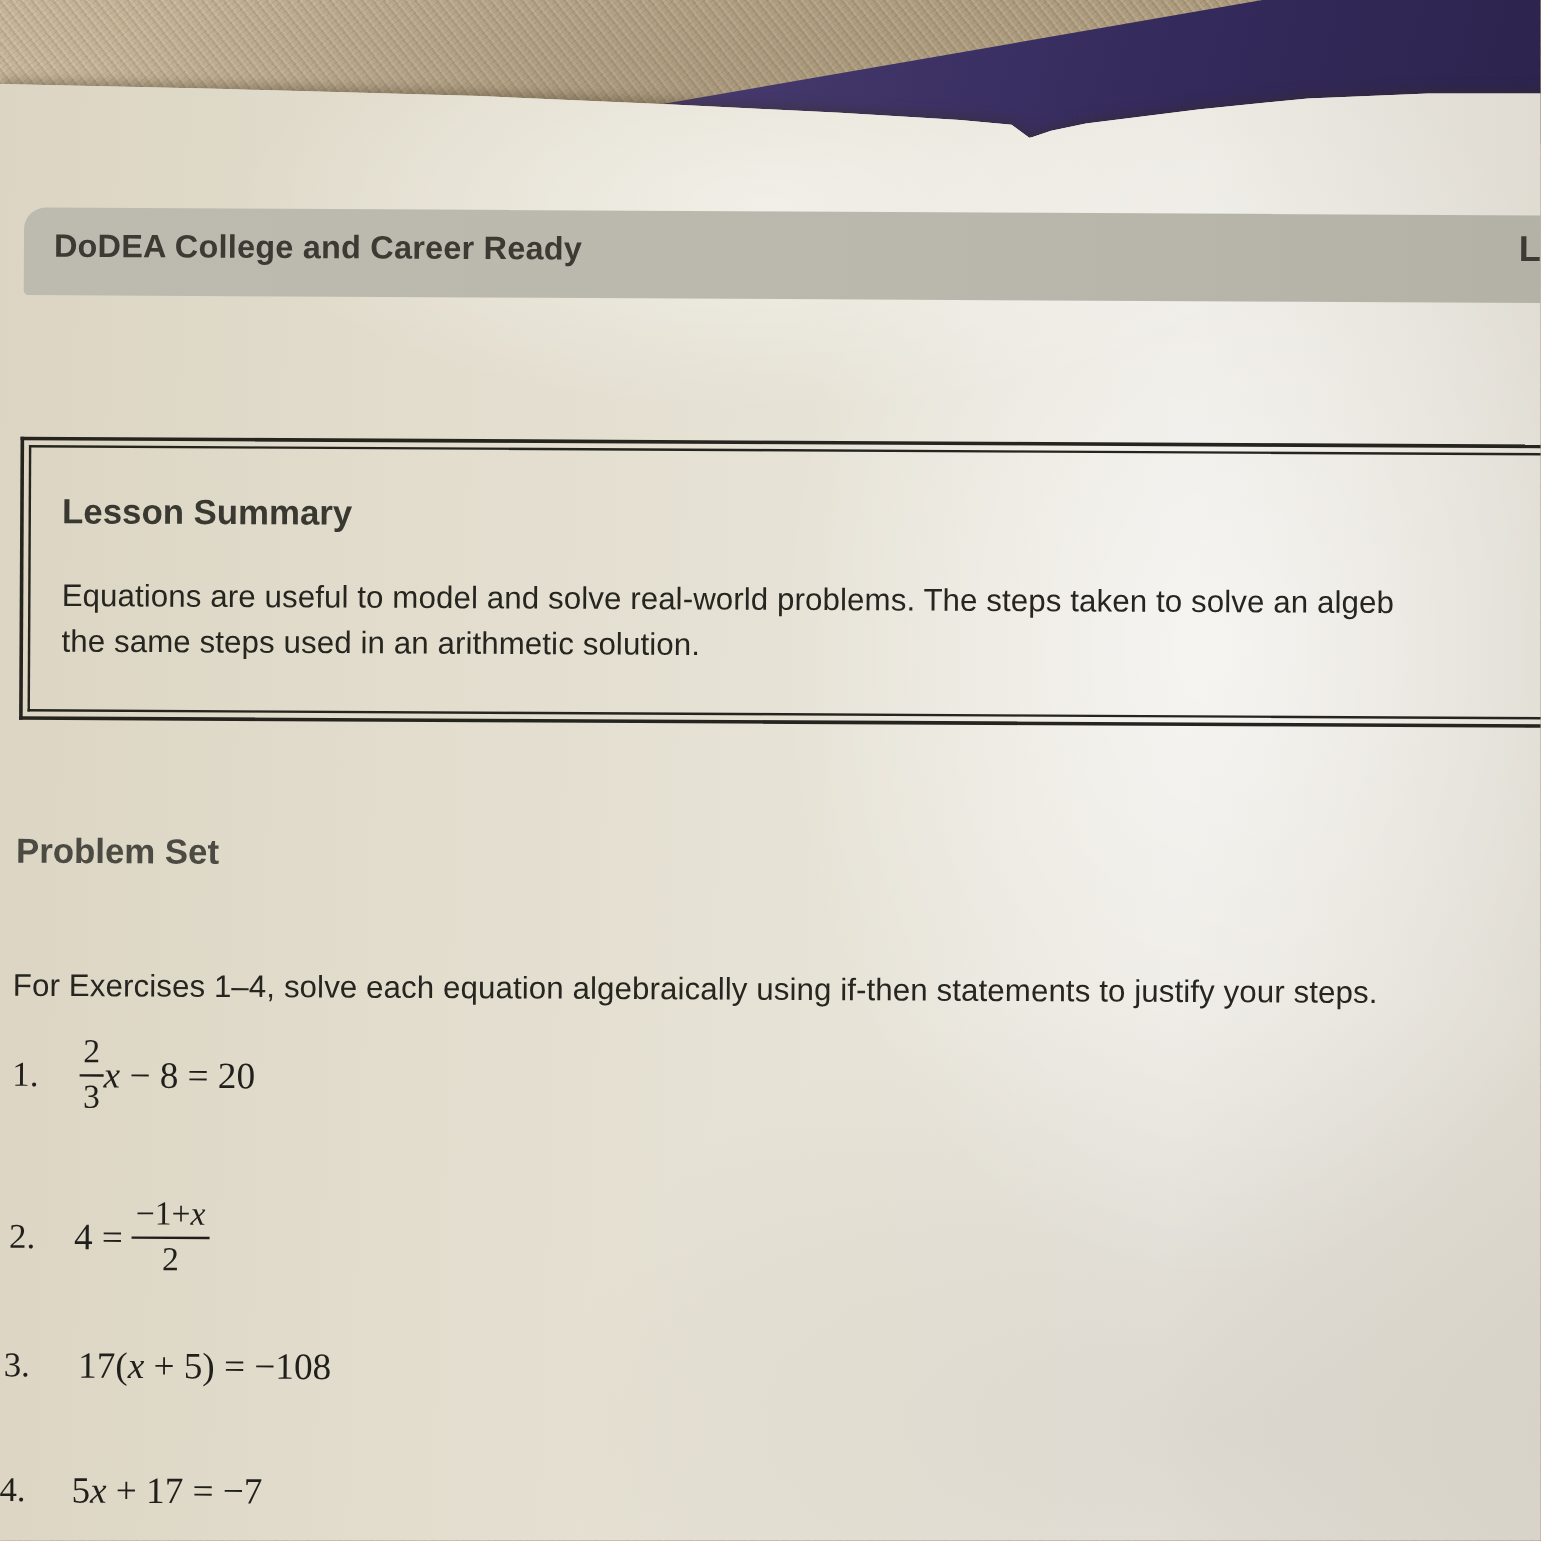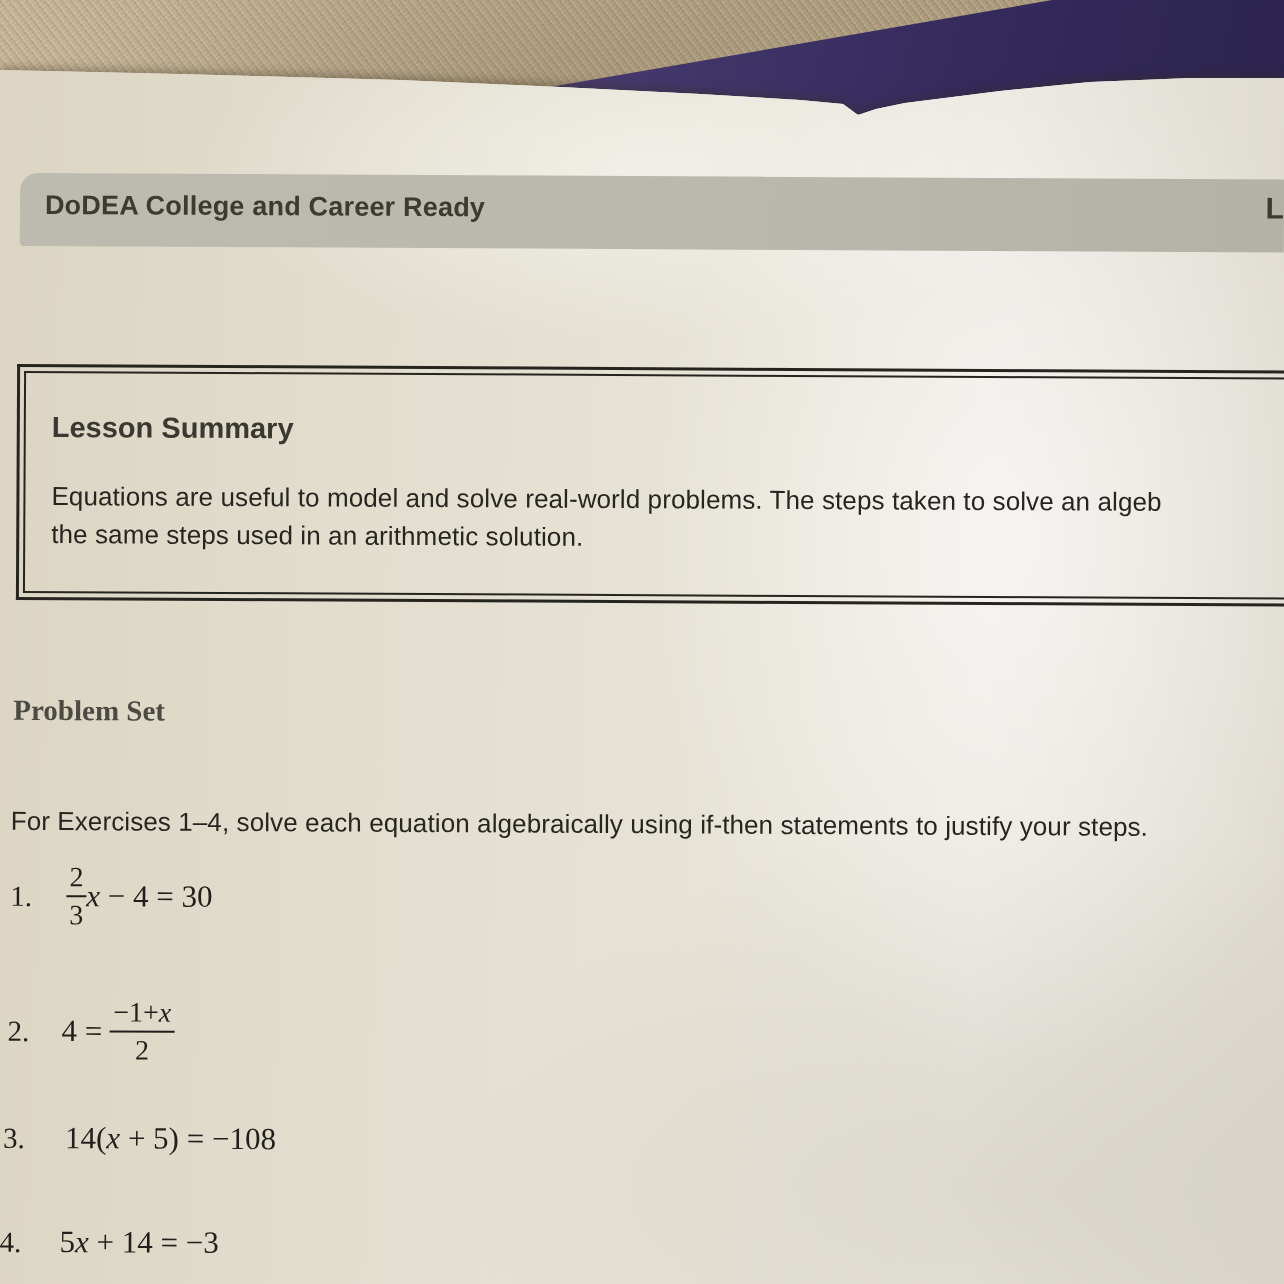--- a/index.html
+++ b/index.html
@@ -69,21 +69,21 @@
   .summary-line{
     position:absolute;left:26px;margin:0;
     font-size:26px;color:#26251f;white-space:nowrap;letter-spacing:.1px;
   }
   .summary-line.l1{top:108px;}
   .summary-line.l2{top:146px;}
 
   
   .ps-title{
     position:absolute;left:16px;top:694px;margin:0;
-    font-size:29px;font-weight:bold;color:#4b4a43;font-family:Liberation Serif, serif;
+    font-size:29px;font-weight:bold;color:#4b4a43;
   }
   .instructions{
     position:absolute;left:14px;top:806px;margin:0;
     font-size:26px;color:#26251f;white-space:nowrap;letter-spacing:.1px;
   }
 
   .problem{
     position:absolute;display:flex;align-items:center;
     font-family:"Liberation Serif",serif;font-size:31px;color:#201f1b;white-space:pre;
   }
@@ -128,41 +128,41 @@
       <h2 class="ps-title">Problem Set</h2>
       <p class="instructions">For Exercises 1–4, solve each equation algebraically using if-then statements to justify your steps.</p>
 
       <div class="problem p1">
         <span class="pnum">1.</span>
         <span class="frac">
           <span class="fnum">2</span>
           <span class="fden">3</span>
         </span>
         <span class="it">x</span>
-        <span> − 4 = 30</span>
+        <span> − 8 = 20</span>
       </div>
 
       <div class="problem p2">
         <span class="pnum">2.</span>
         <span>4 = </span>
         <span class="frac">
           <span class="fnum"><span>−1+</span><span class="it">x</span></span>
           <span class="fden">2</span>
         </span>
       </div>
 
       <div class="problem p3">
         <span class="pnum">3.</span>
-        <span>14(</span>
+        <span>17(</span>
         <span class="it">x</span>
         <span> + 5) = −108</span>
       </div>
 
       <div class="problem p4">
         <span class="pnum">4.</span>
         <span>5</span>
         <span class="it">x</span>
-        <span> + 14 = −3</span>
+        <span> + 17 = −7</span>
       </div>
 
     </div>
   </div>
 </div>
 
 </body></html>

